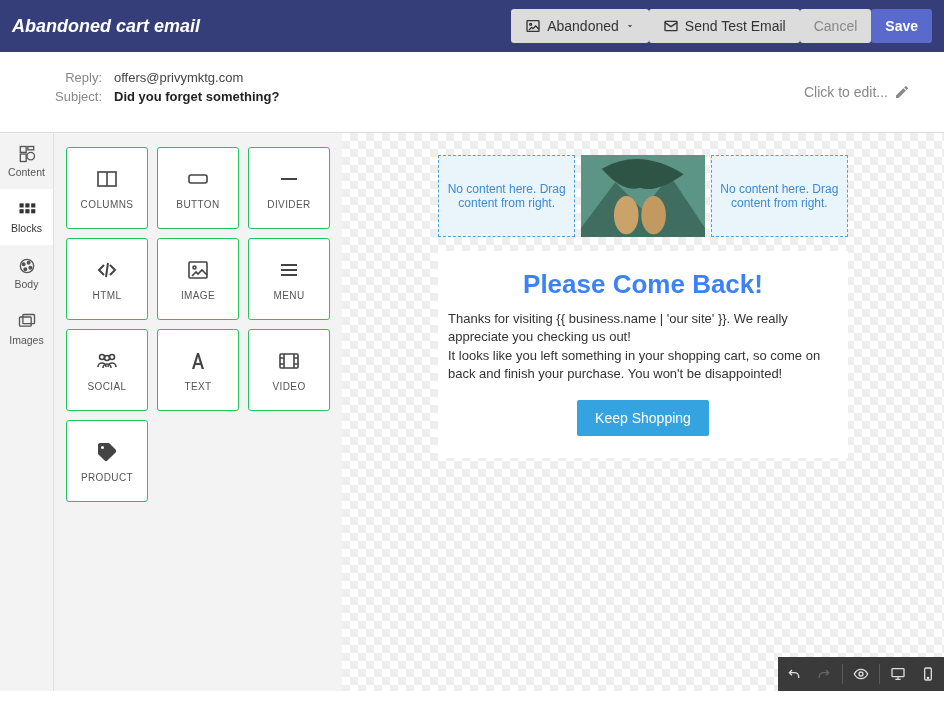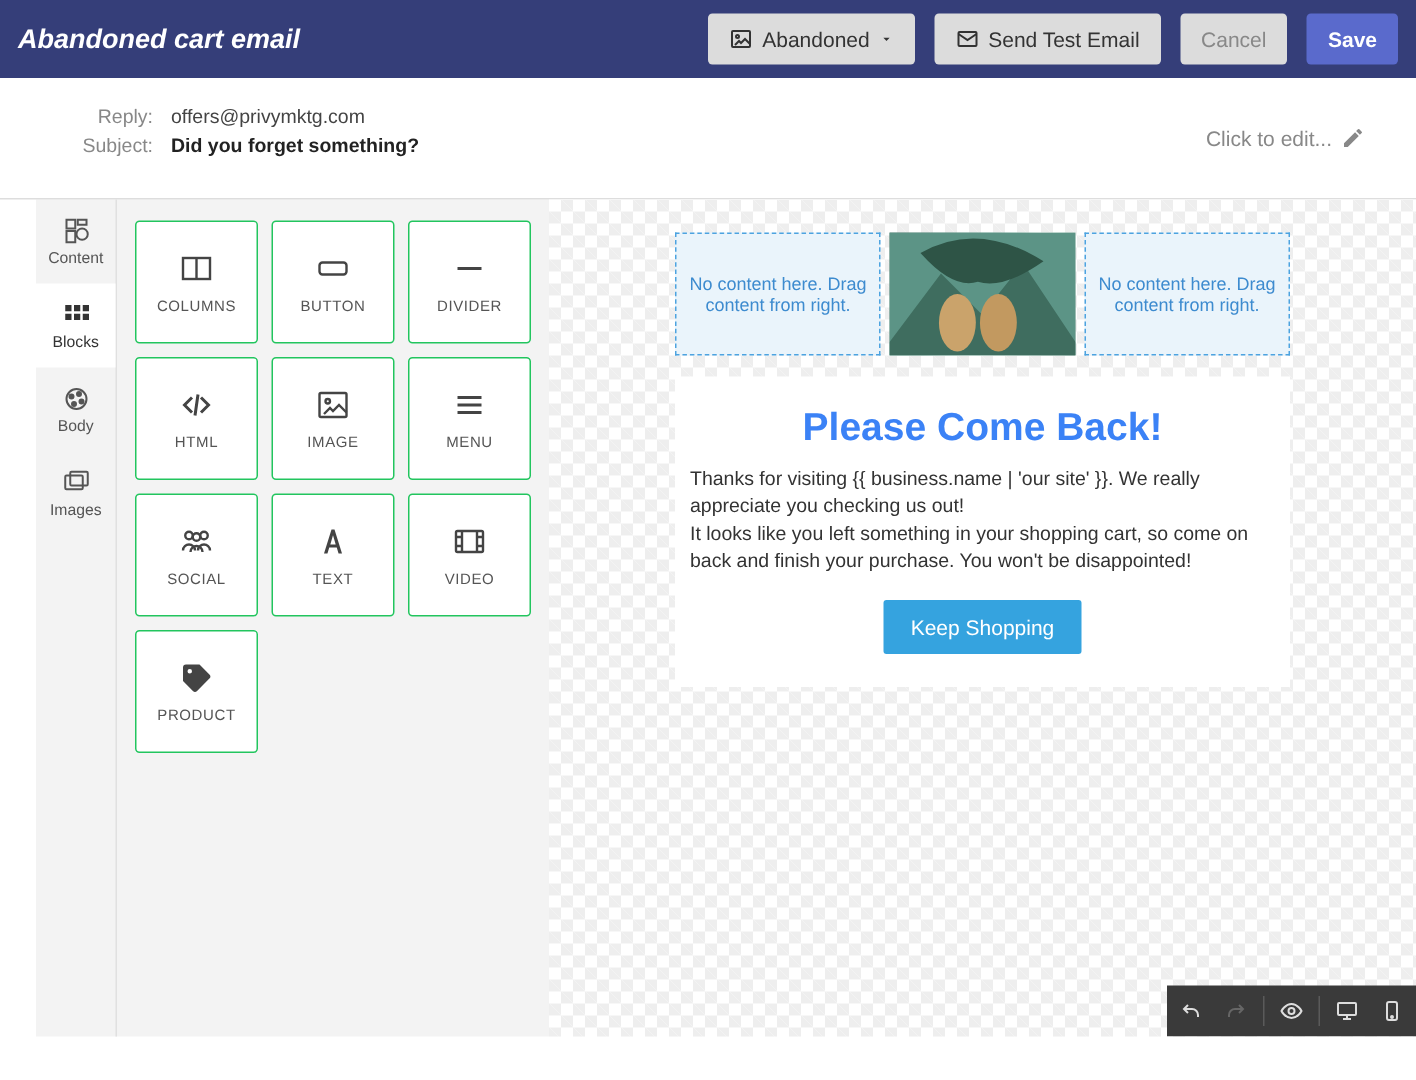--- a/index.html
+++ b/index.html
@@ -1,32 +1,32 @@
 <!DOCTYPE html>
 <html><head>
 <meta charset="utf-8">
 <style>
   * { box-sizing: border-box; margin: 0; padding: 0; }
   html, body { width: 944px; height: 720px; font-family: "Helvetica Neue", Arial, sans-serif; overflow: hidden; background: #fff; }
   
-  .topbar { height: 52px; background: #353e79; display: flex; align-items: center; padding: 0 12px; gap: 13px; }
+  .topbar { height: 52px; background: #353e79; display: flex; align-items: center; padding: 0 12px; gap: 0; }
   .topbar-title { color: #fff; font-style: italic; font-weight: 700; font-size: 18px; flex: 1; }
   .btn { height: 34px; padding: 0 14px; border: none; border-radius: 3px; font-size: 14px; cursor: pointer; display: inline-flex; align-items: center; gap: 6px; }
   .btn-grey { background: #dcdcdc; color: #333; }
   .btn-muted { background: #dcdcdc; color: #888; }
   .btn-save { background: #5a6acc; color: #fff; font-weight: 600; }
   
   .meta { padding: 18px 22px 24px 22px; font-size: 13px; color: #555; position: relative; border-bottom: 1px solid #ddd; }
   .meta-row { display: flex; margin-bottom: 4px; }
   .meta-label { width: 92px; text-align: right; color: #888; padding-right: 12px; }
   .meta-value { color: #444; }
   .meta-value.bold { font-weight: 700; color: #222; }
   .click-edit { position: absolute; right: 34px; top: 50%; transform: translateY(-50%); color: #888; font-size: 14px; display: flex; align-items: center; gap: 6px; cursor: pointer; }
   
-  .main { display: flex; height: calc(720px - 52px - 110px); margin-left: 24px; }
+  .main { display: flex; height: calc(720px - 52px - 110px); }
   .side-tabs { width: 54px; background: #f3f3f3; border-right: 1px solid #e0e0e0; display: flex; flex-direction: column; }
   .side-tab { height: 56px; display: flex; flex-direction: column; align-items: center; justify-content: center; font-size: 10.5px; color: #555; cursor: pointer; }
   .side-tab.active { background: #fff; color: #333; align-items: center; }
   .side-tab svg { width: 20px; height: 20px; margin-bottom: 2px; }
   
   .blocks-panel { width: 288px; background: #f3f3f3; padding: 14px 12px; display: grid; grid-template-columns: repeat(3, 82px); grid-auto-rows: 82px; gap: 9px; align-content: start; }
   .block-tile { background: #fff; border: 1px solid #22c55e; border-radius: 3px; display: flex; flex-direction: column; align-items: center; justify-content: center; font-size: 10px; letter-spacing: .4px; color: #555; cursor: grab; gap: 8px; }
   .block-tile svg { width: 28px; height: 24px; color: #444; }
   
   .canvas-wrap { flex: 1; position: relative; background-color: #fff;

